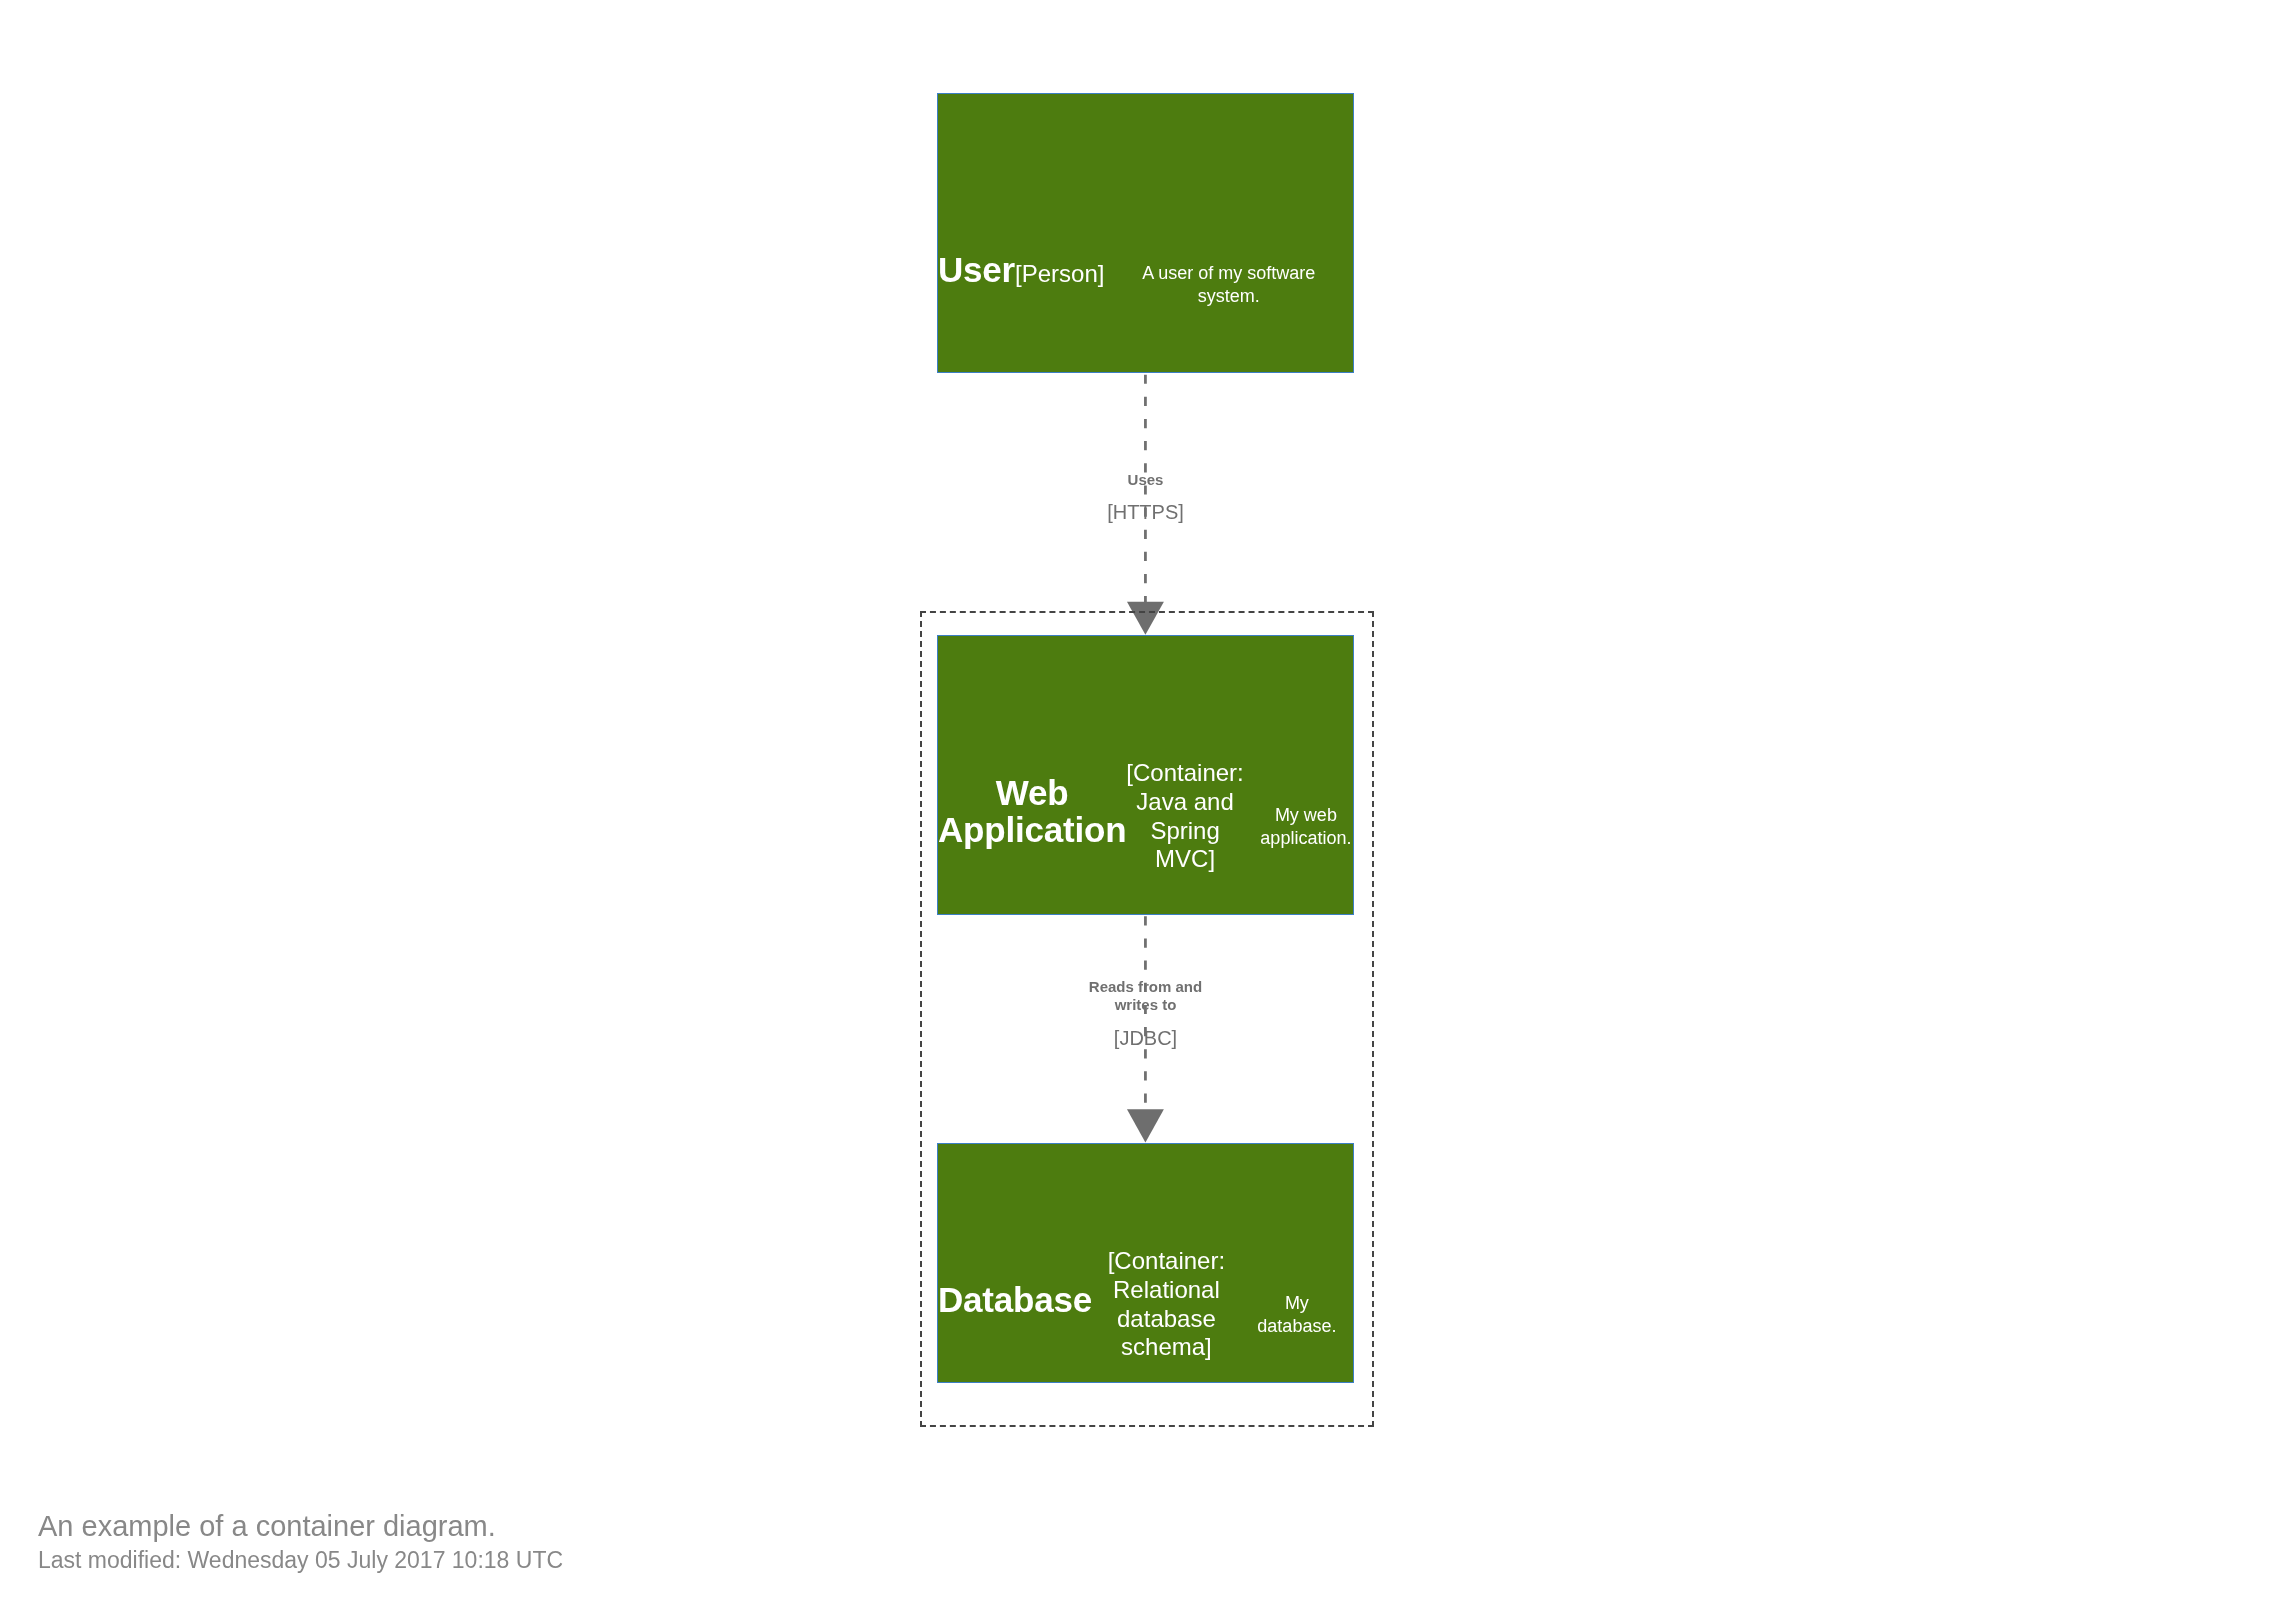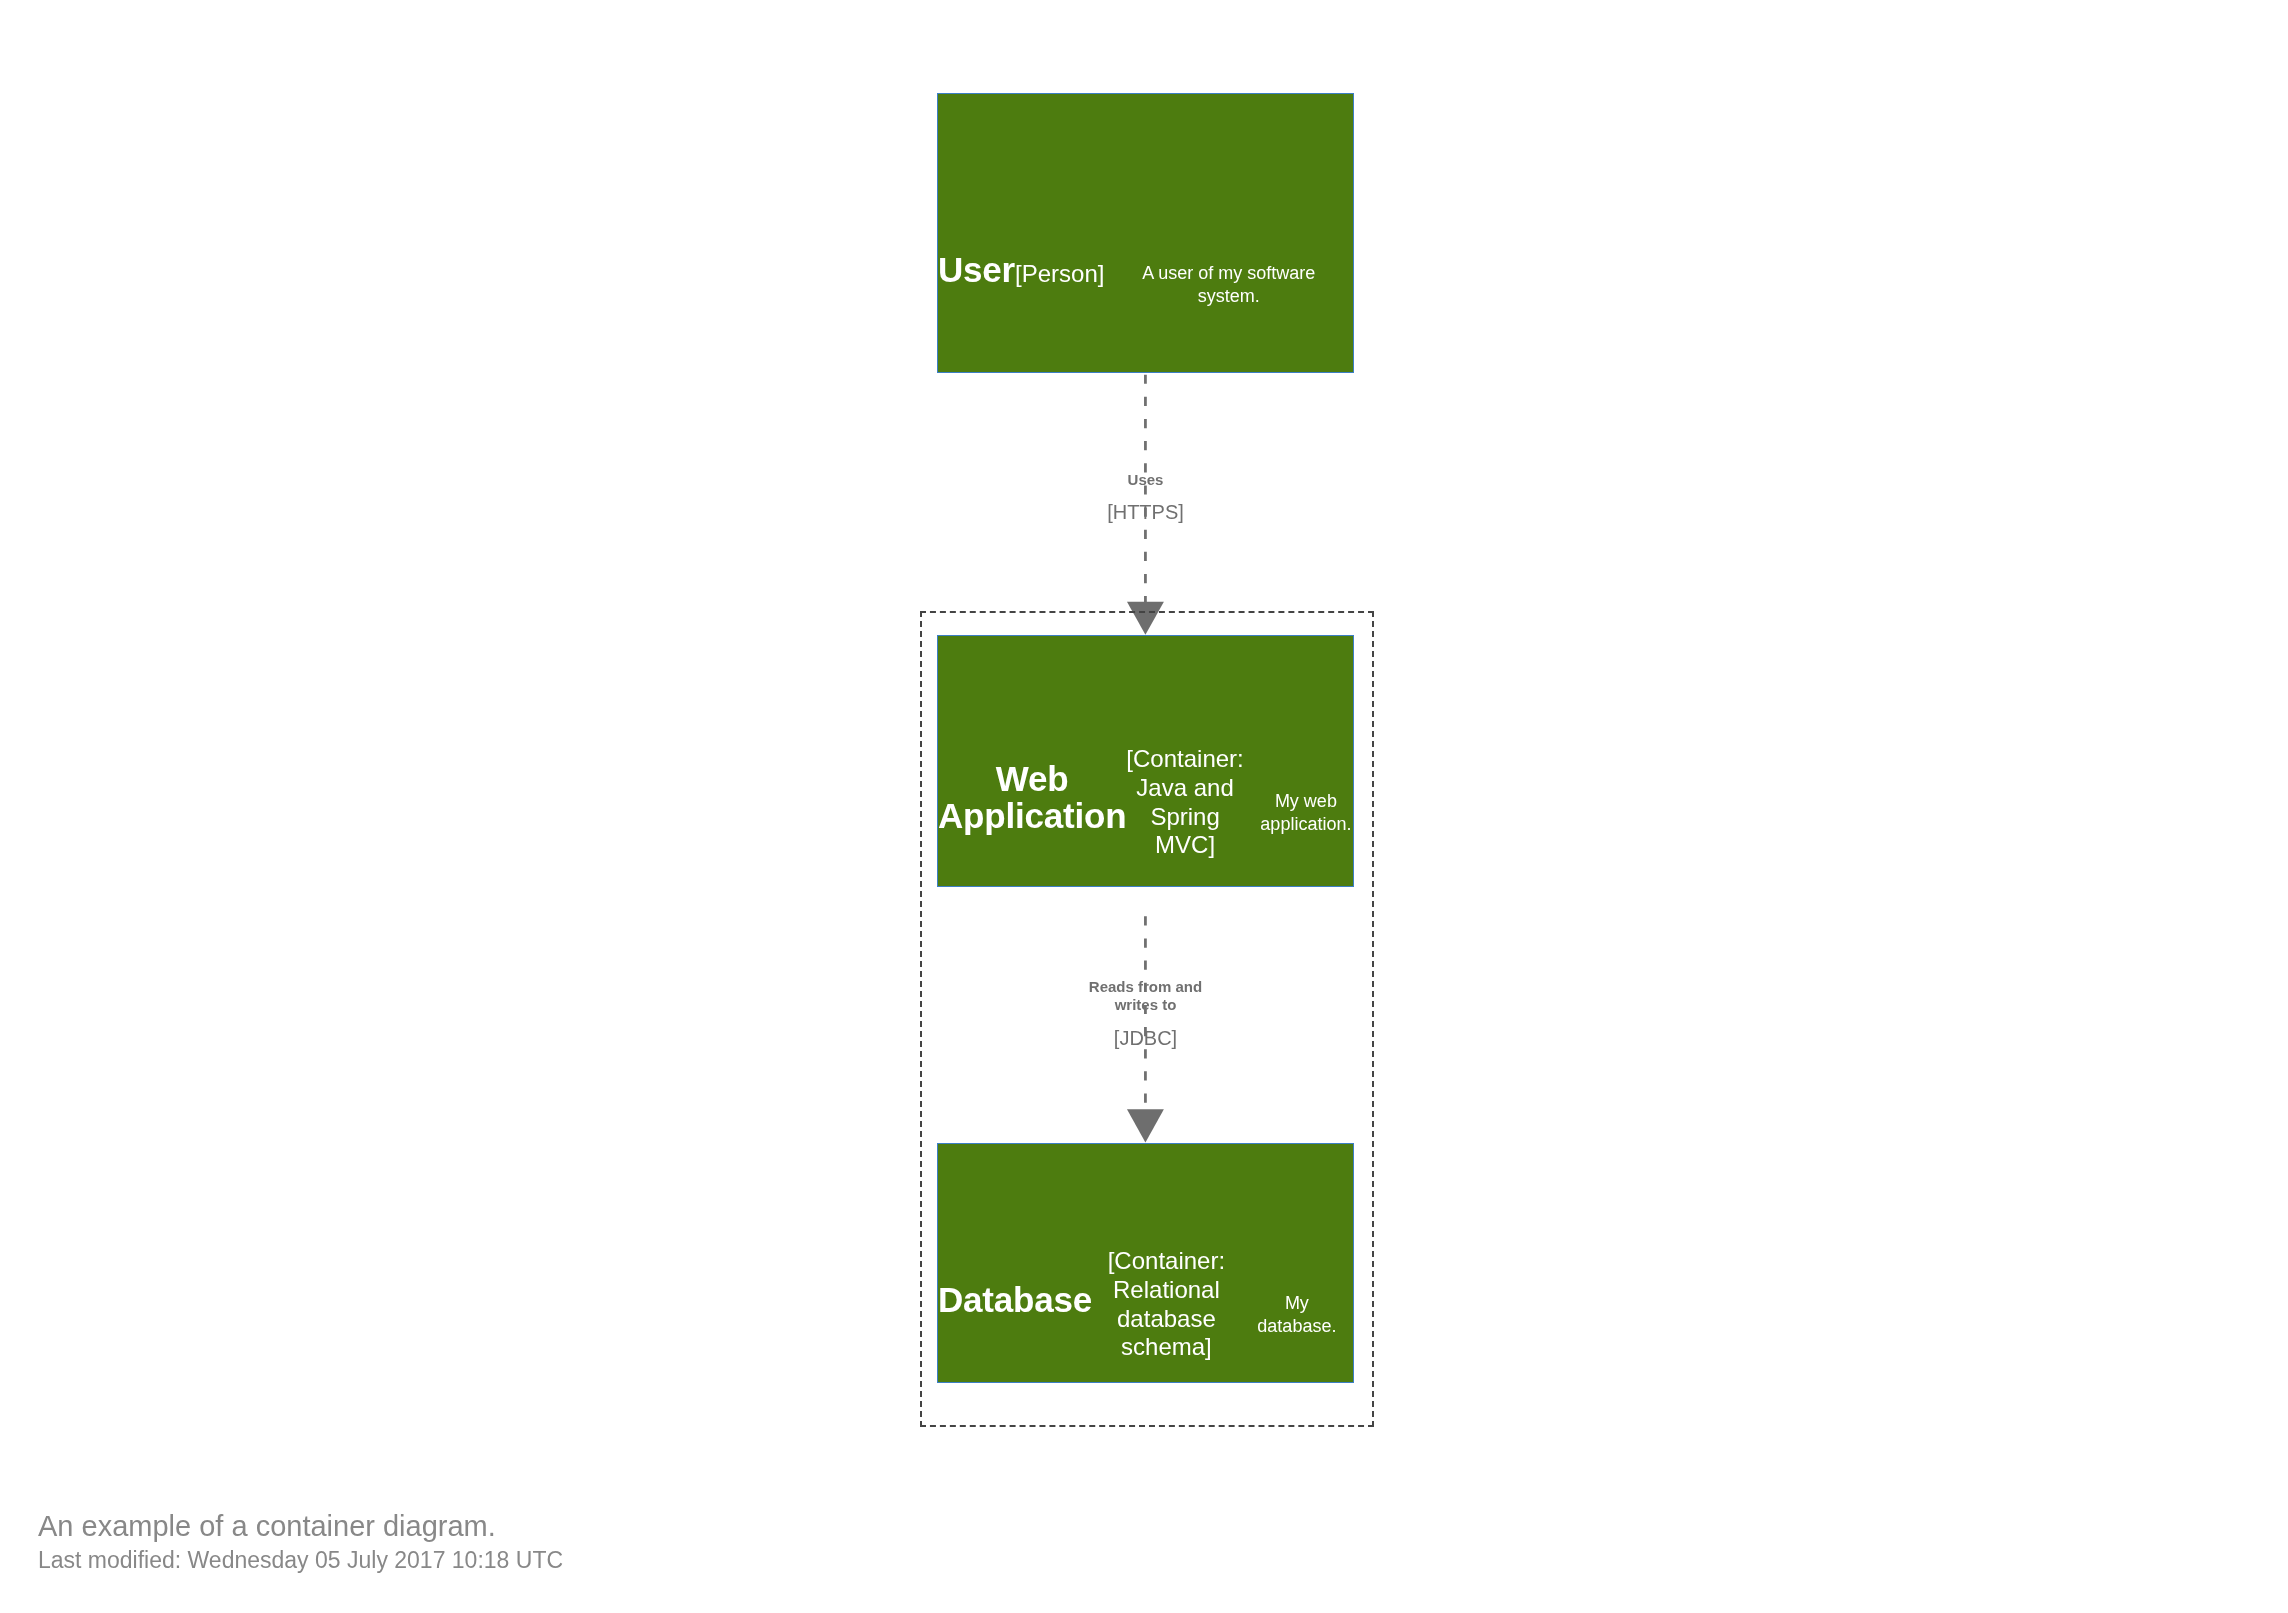--- a/index.html
+++ b/index.html
@@ -64,21 +64,21 @@
     top: 93px;
     width: 417px;
     height: 280px;
     padding-top: 74px;
   }
   
   #node-webapp {
     left: 937px;
     top: 635px;
     width: 417px;
-    height: 252px;
+    height: 280px;
     padding-top: 74px;
   }
   
   #node-database {
     left: 937px;
     top: 1143px;
     width: 417px;
     height: 240px;
     padding-top: 74px;
   }

